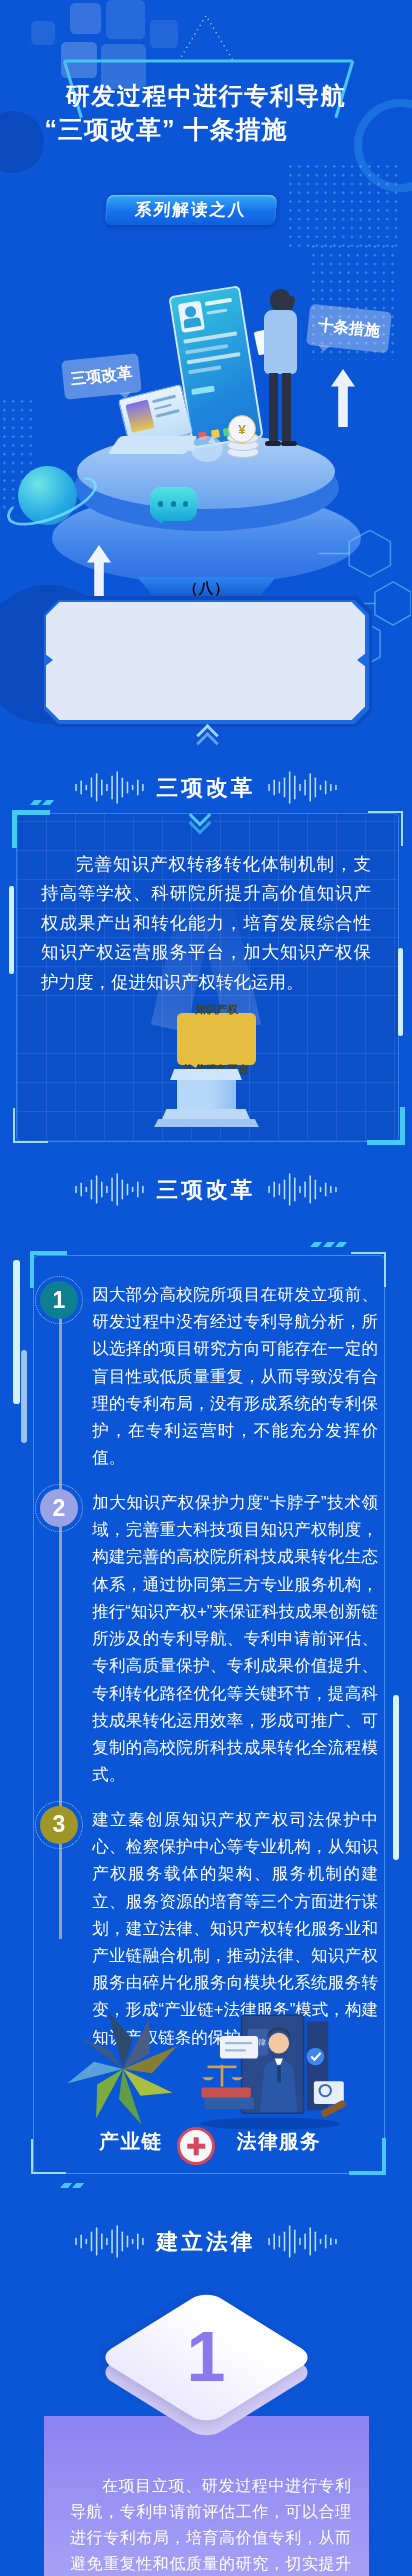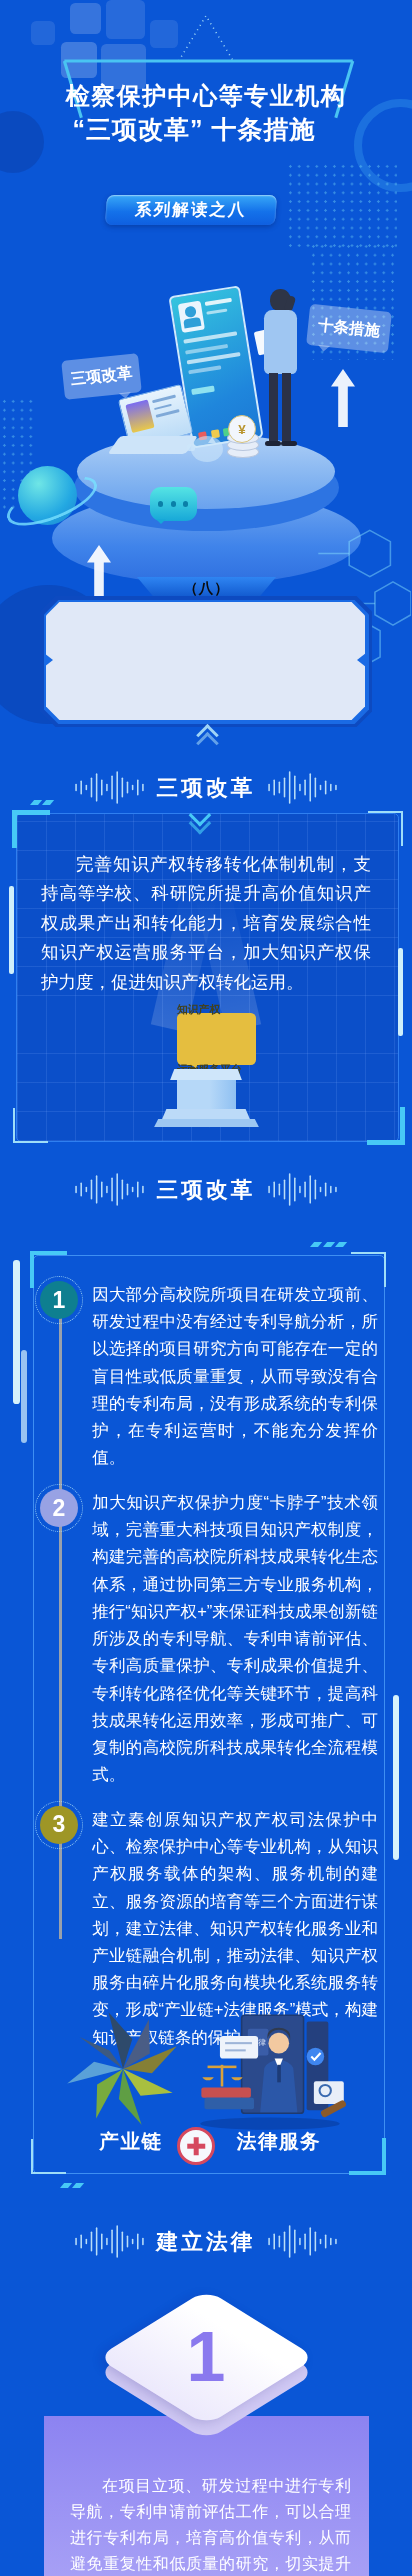--- a/index.html
+++ b/index.html
@@ -13,21 +13,21 @@
   .ringR{position:absolute;left:354px;top:99px;width:77px;height:77px;border-radius:50%;
          border:8.2px solid rgba(60,160,240,.35);}
   .ballL{position:absolute;left:-18px;top:111px;width:62px;height:62px;border-radius:50%;background:rgba(10,60,165,.45);}
   .bigball{position:absolute;left:-20.6px;top:585px;width:139px;height:139px;border-radius:50%;background:rgba(9,62,170,.5);}
   .dots{position:absolute;opacity:.75;
         background-image:radial-gradient(circle,rgba(120,220,245,.55) 1.1px,transparent 1.4px);
         background-size:8.8px 8.8px;}
 
   
   .title1{left:0;width:412px;top:80px;font-size:24px;font-weight:900;letter-spacing:1.5px;color:#fff;}
-  .title2{left:0;width:332px;top:113px;font-size:25px;font-weight:900;letter-spacing:1px;color:#fff;margin-left:28px;}
+  .title2{left:0;width:332px;top:113px;font-size:25px;font-weight:900;letter-spacing:1px;color:#fff;}
   .badge{left:106px;top:195px;width:170px;height:30px;border-radius:7.2px;transform:skewX(-4deg);
          background:linear-gradient(180deg,#38a8f8 0%,#1472ea 55%,#0e5fe0 100%);
          box-shadow:0 2.1px 5.2px rgba(4,40,120,.45), inset 0 1px 1.5px rgba(255,255,255,.5);
          display:flex;align-items:center;justify-content:center;}
   .badge span{font-size:16.5px;font-weight:900;color:#fff;letter-spacing:2.1px;}
 
   
   .bub{position:absolute;background:rgba(255,255,255,.34);border-radius:5.2px;color:#fff;
        font-weight:900;display:flex;align-items:center;justify-content:center;}
   .bub:after{content:"";position:absolute;border:6.2px solid transparent;}
@@ -115,21 +115,21 @@
   .brk.br{border-right:5.2px solid #47c9f6;border-bottom:5.2px solid #47c9f6;}
   .brk.tr{border-right:2.1px solid #9fdef8;border-top:2.1px solid #9fdef8;}
   .brk.bl{border-left:2.1px solid #9fdef8;border-bottom:2.1px solid #9fdef8;}
   .slash{position:absolute;width:8.2px;height:5.2px;background:#47c9f6;transform:skewX(-40deg);}
   .sidebar{position:absolute;width:4.6px;border-radius:2.1px;background:#cfeffb;}
   .ptext{left:41px;top:850px;width:330px;font-size:17.5px;line-height:1.68;text-align:justify;
          text-indent:2em;color:#fff;}
   .beam{position:absolute;width:36px;height:139px;background:linear-gradient(0deg,rgba(255,255,255,.16),rgba(255,255,255,0));}
   .ybub{left:177px;top:1013px;width:79px;height:52px;background:#e5be3f;border-radius:5.2px;
         color:#41411e;font-weight:700;font-size:10.8px;line-height:1.5;display:flex;flex-direction:column;
-        align-items:flex-start;justify-content:center;gap:44px;}
+        align-items:center;justify-content:center;gap:44px;}
   .ybub:after{content:"";position:absolute;left:14.4px;bottom:-8.2px;border:5.2px solid transparent;border-top-color:#e5be3f;transform:skewX(30deg);}
   .ped{position:absolute;background:#a9d0f6;}
 
   
   .ibox{left:33px;top:1255px;width:350px;height:917px;border-radius:5.2px;border:1px solid #3e8ff2;}
   .lightbar{position:absolute;border-radius:3.1px;background:#d6f2fc;}
   .grayline{left:59px;top:1315px;width:3.1px;height:624px;background:#99a1ac;}
   .items{left:40px;top:1281px;width:338px;}
   .item{display:flex;margin-bottom:17.5px;position:relative;}
   .numc{flex:0 0 45px;}
@@ -175,21 +175,21 @@
   <div class="dots" style="left:309px;top:242px;width:88px;height:118px;"></div>
   <div class="dots" style="left:0;top:397px;width:36px;height:113px;"></div>
 
   <svg class="abs" style="left:0;top:0;" width="412" height="222" viewBox="0 0 800 430">
     <polyline points="347,118 400,30 453,118" fill="none" stroke="#9fd8f5" stroke-width="3" stroke-dasharray="2 8"></polyline>
     <line x1="125" y1="118" x2="685" y2="118" stroke="#49c4f2" stroke-width="6"></line>
     <line x1="125" y1="118" x2="158" y2="228" stroke="#49c4f2" stroke-width="6"></line>
     <line x1="685" y1="118" x2="652" y2="228" stroke="#49c4f2" stroke-width="6"></line>
   </svg>
 
-  <div class="abs ctr title1">检察保护中心等专业机构</div>
+  <div class="abs ctr title1">研发过程中进行专利导航</div>
   <div class="abs ctr title2">“三项改革” 十条措施</div>
   <div class="abs badge">
     <span>系列解读之八</span>
   </div>
 
   <div>
     <div class="abs bigball" style="left:144px;top:526px;width:155px;height:113px;opacity:.0;"></div>
     <div class="abs disc-low"></div>
     <div class="abs disc-rim"></div>
     <div class="abs disc-top"></div>

